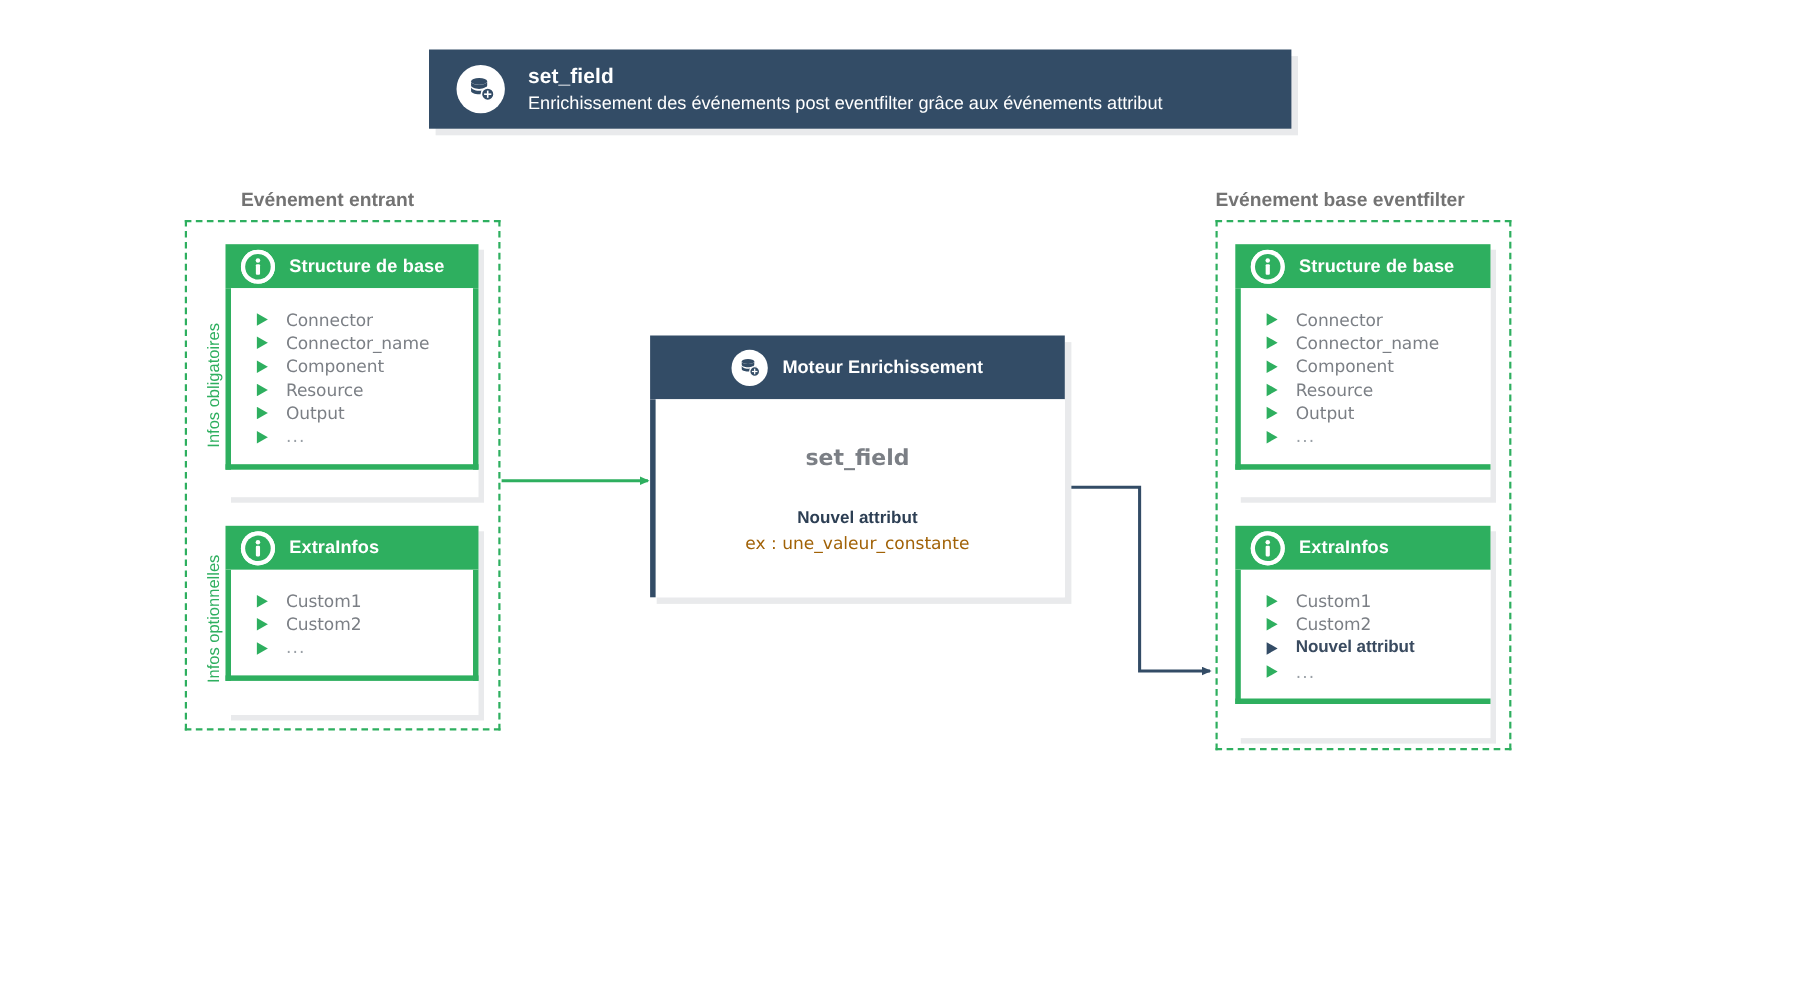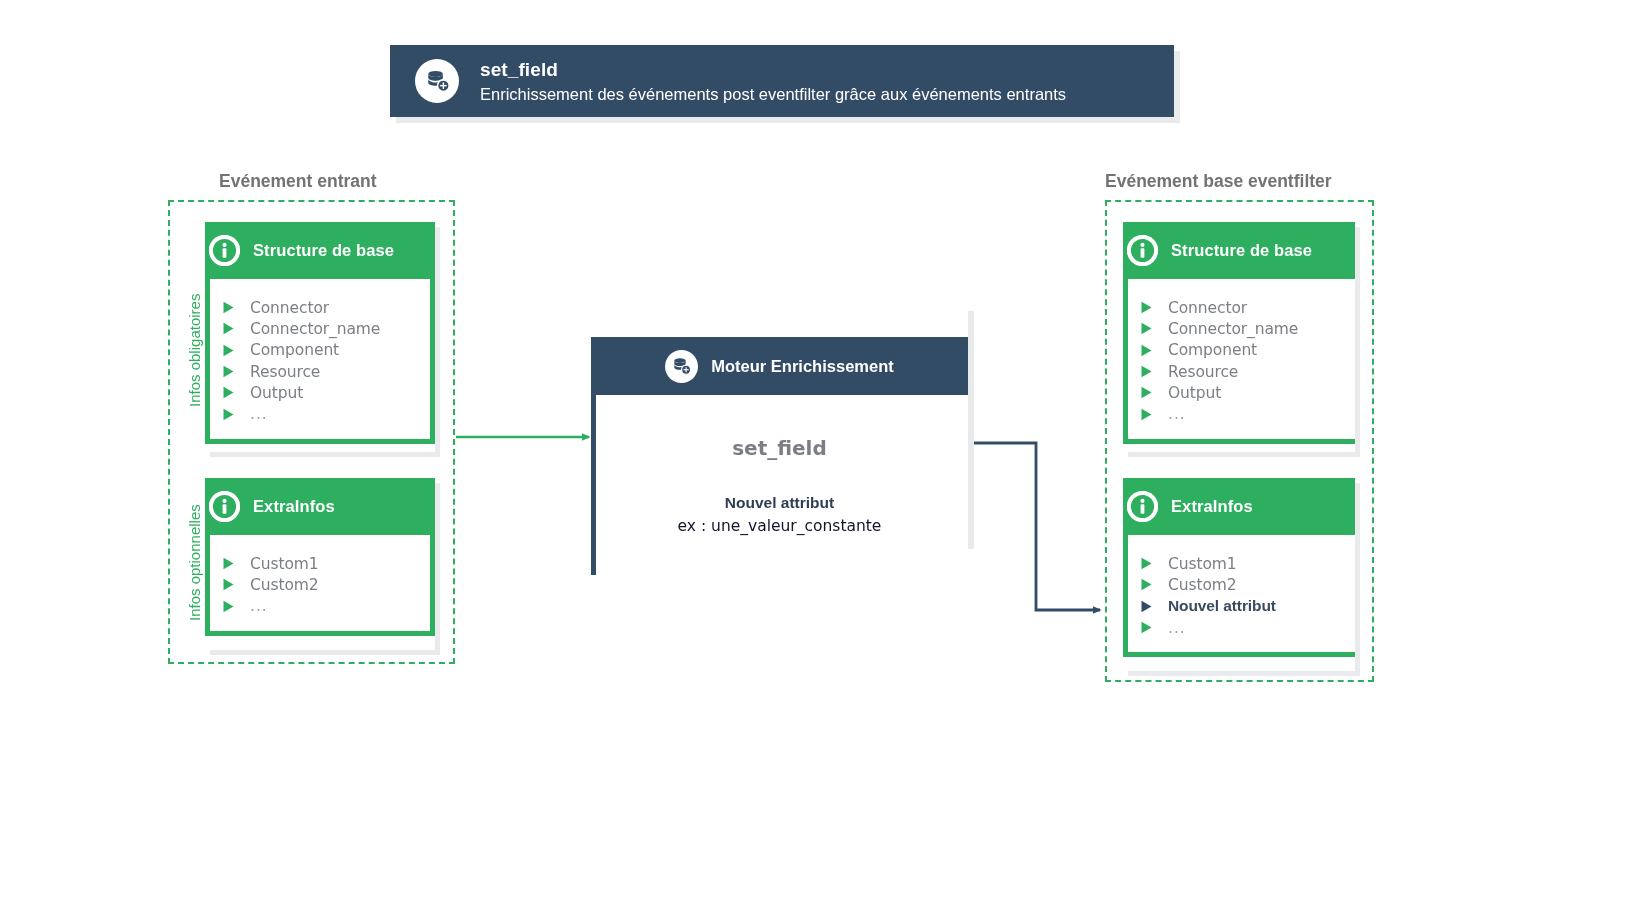--- a/index.html
+++ b/index.html
@@ -103,23 +103,23 @@
   .card {
     position: absolute;
     background: #ffffff;
     box-shadow: 5px 5px 0 0 #e9eaec;
     box-sizing: border-box;
   }
   .card-header {
     background: #2eaf5f;
     display: flex;
     align-items: center;
-    padding-left: 4px;
-    box-sizing: border-box;
-    height: 57px;
+    padding-left: 14px;
+    box-sizing: border-box;
+    height: 40px;
   }
   .card-header-icon {
     width: 31px;
     height: 31px;
     border-radius: 50%;
     background: #ffffff;
     display: flex;
     align-items: center;
     justify-content: center;
     flex: 0 0 auto;
@@ -141,21 +141,21 @@
   }
   .card-body.right-variant {
     border-left: 5px solid #2eaf5f;
     border-right: none;
     border-bottom: 5px solid #2eaf5f;
   }
   .field-row {
     display: flex;
     align-items: center;
     height: 21.3px;
-    padding-left: 12px;
+    padding-left: 22px;
   }
   .bullet {
     width: 13px;
     height: 13px;
     flex: 0 0 auto;
     display: block;
   }
   .field-label {
     margin-left: 15px;
     font-size: 15.5px;
@@ -187,21 +187,20 @@
     box-shadow: 6px 6px 0 0 #e9eaec;
     background: #ffffff;
     box-sizing: border-box;
   }
   #engine-header {
     height: 58px;
     background: #334c66;
     display: flex;
     align-items: center;
     justify-content: center;
-    margin-top: 32px;
   }
   .engine-icon {
     width: 33px;
     height: 33px;
     border-radius: 50%;
     background: #ffffff;
     display: flex;
     align-items: center;
     justify-content: center;
     flex: 0 0 auto;
@@ -231,21 +230,21 @@
     margin-left: -5px;
   }
   #engine-attr {
     font-size: 15.5px;
     font-weight: bold;
     color: #2d3f54;
     margin-left: -5px;
   }
   #engine-example {
     font-size: 15.5px;
-    color: #0f172a;
+    color: #a16207;
     font-family: "DejaVu Sans", sans-serif;
     margin-top: 5px;
     margin-left: -5px;
   }
 
   
   .connector-svg {
     position: absolute;
     left: 0;
     top: 0;
@@ -280,21 +279,21 @@
         <ellipse cx="12" cy="6.2" rx="7.6" ry="3.1" fill="#334c66"></ellipse>
         <path d="M4.4,6.2 L4.4,10.2 C4.4,11.9 7.8,13.3 12,13.3 C16.2,13.3 19.6,11.9 19.6,10.2 L19.6,6.2 C19.6,7.9 16.2,9.3 12,9.3 C7.8,9.3 4.4,7.9 4.4,6.2 z" fill="#334c66"></path>
         <path d="M4.4,11.4 L4.4,15.2 C4.4,16.9 7.8,18.3 12,18.3 C13.0,18.3 14.0,18.2 14.9,18.05 C14.6,17.2 14.45,16.3 14.45,15.4 C14.45,15.2 14.46,15.0 14.48,14.8 C13.7,14.95 12.87,15.0 12,15.0 C7.8,15.0 4.4,13.1 4.4,11.4 z" fill="#334c66"></path>
         <circle cx="20.1" cy="18.3" r="6.0" fill="#334c66" stroke="#ffffff" stroke-width="1.6"></circle>
         <rect x="19.35" y="14.9" width="1.5" height="6.8" fill="#ffffff"></rect>
         <rect x="16.7" y="17.55" width="6.8" height="1.5" fill="#ffffff"></rect>
       </svg>
     </div>
     <div class="header-text">
       <div class="header-title">set_field</div>
-      <div class="header-subtitle">Enrichissement des événements post eventfilter grâce aux événements entrants</div>
+      <div class="header-subtitle">Enrichissement des événements post eventfilter grâce aux événements attribut</div>
     </div>
   </div>
 
   <div class="panel-caption" id="caption-left">Evénement entrant</div>
   <div class="dashed-zone" id="zone-left"></div>
   <div class="side-label" id="label-obligatoires">Infos obligatoires</div>
   <div class="side-label" id="label-optionnelles">Infos optionnelles</div>
 
   <div class="card" id="card-left-base">
     <div class="card-header">

